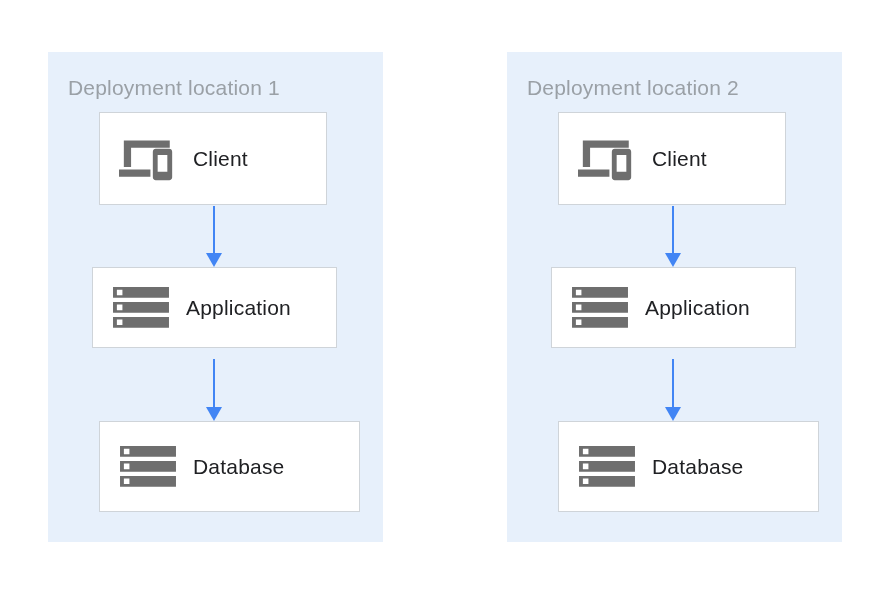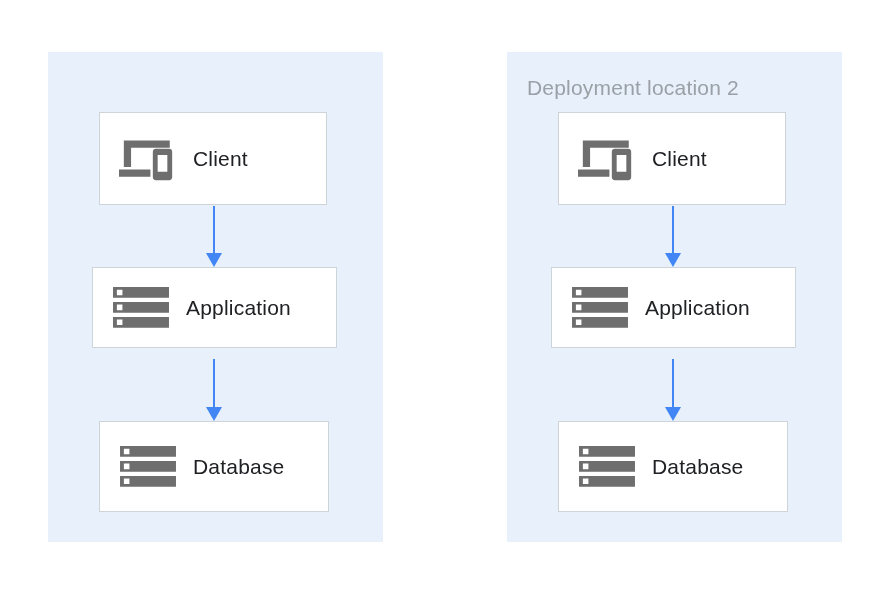--- a/index.html
+++ b/index.html
@@ -27,21 +27,21 @@
   .node{
     position:absolute;
     background:#ffffff;
     border:1px solid var(--node-border,#cfd4d9);
     box-sizing:border-box;
     display:flex;align-items:center;
     padding-left:19px;gap:16px;
   }
   .node-client{left:51px;top:60px;width:228px;height:93px;}
   .node-app{left:44px;top:215px;width:245px;height:81px;}
-  .node-db{left:51px;top:369px;width:230px;height:91px;}
+  .node-db{left:51px;top:369px;width:261px;height:91px;}
   .node-label{
     font-size:21px;
     color:var(--node-text,#202124);
     letter-spacing:0.2px;
     white-space:nowrap;
   }
   .icon{display:flex;align-items:center;justify-content:center;flex:0 0 auto;}
   .icon svg{display:block;fill:var(--icon,#6e6e6e);}
   .arrow{
     position:absolute;width:18px;
@@ -56,20 +56,21 @@
     border-right:8px solid transparent;
     border-top:14px solid var(--arrow,#4285f4);
   }
 </style>
 </head>
 <body>
 
 <div class="canvas">
 
   <section class="panel panel-1">
+    <div class="panel-title">Deployment location 1</div>
 
     <div class="node node-client">
       <span class="icon">
         <svg width="58" height="51" viewBox="0 0 24 21" xmlns="http://www.w3.org/2000/svg">
           <path fill-rule="evenodd" d="M2 3h19v3H5v8H2V3z M0 15h13v3H0z M15.2 6.5h5.6c.66 0 1.2.54 1.2 1.2v10.6c0 .66-.54 1.2-1.2 1.2h-5.6c-.66 0-1.2-.54-1.2-1.2V7.7c0-.66.54-1.2 1.2-1.2z M16 9h4v7h-4V9z"></path>
         </svg>
       </span>
       <span class="node-label">Client</span>
     </div>
 

